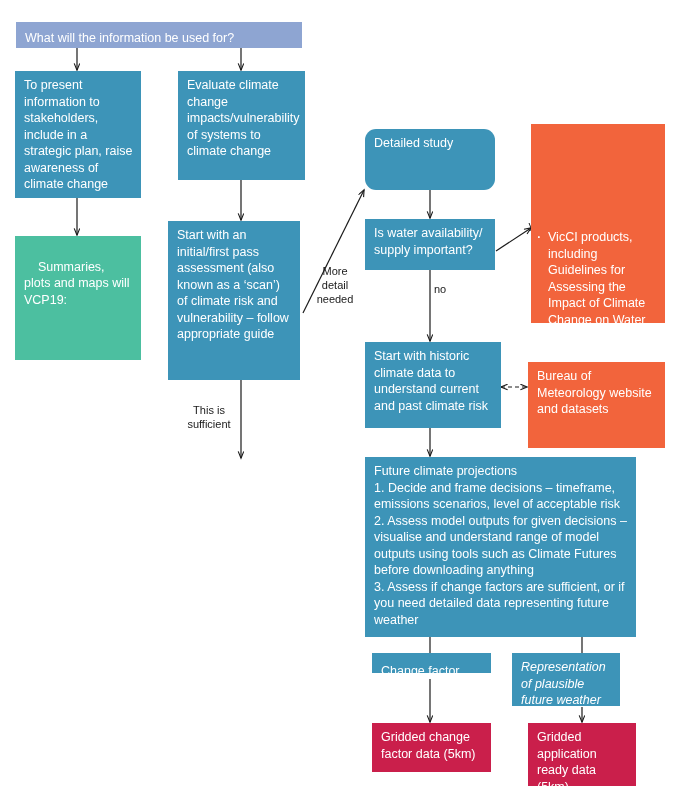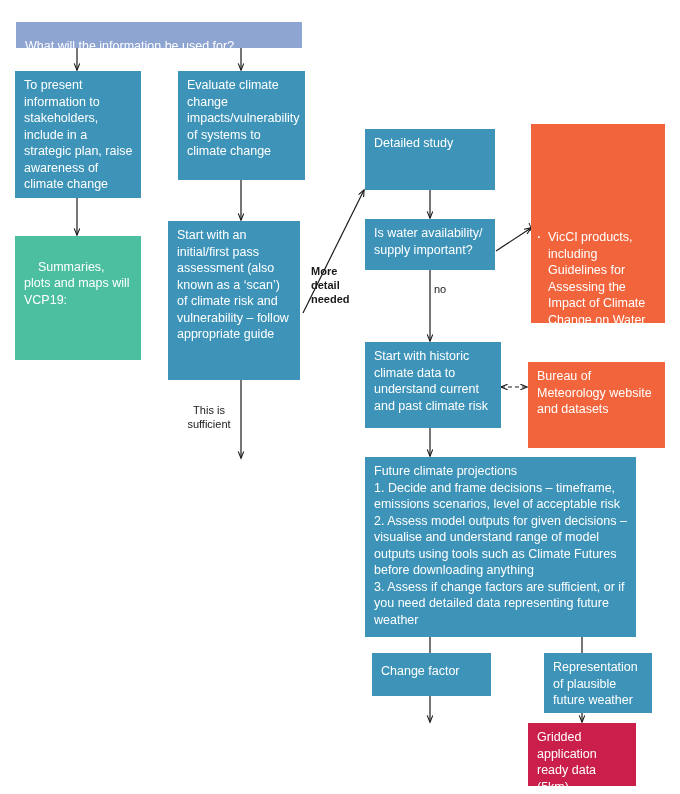--- a/index.html
+++ b/index.html
@@ -113,21 +113,21 @@
       <line x1="430" y1="637" x2="430" y2="653"></line>
 
       <line x1="582" y1="637" x2="582" y2="653"></line>
 
       <line x1="430" y1="679" x2="430" y2="722" marker-end="url(#arrowhead)"></line>
 
       <line x1="582" y1="707" x2="582" y2="722" marker-end="url(#arrowhead)"></line>
     </g>
   </svg>
 
-  <div class="node n-header" style="left:16px; top:22px; width:286px; height:26px; padding-top:16px;">What will the information be used for?</div>
+  <div class="node n-header" style="left:16px; top:22px; width:286px; height:26px; padding-top:8px;">What will the information be used for?</div>
 
   <div class="node n-blue" style="left:15px; top:71px; width:126px; height:127px;">To present information to stakeholders, include in a strategic plan, raise awareness of climate change</div>
 
   <div class="node n-green" style="left:15px; top:236px; width:126px; height:124px;">
     <span>Summaries, plots and maps will VCP19:</span>
     <div class="bullets" style="position:static; margin-top:1px;">
       <ul>
         
         
         
@@ -136,43 +136,44 @@
   </div>
 
   <div class="node n-blue" style="left:178px; top:71px; width:127px; height:109px;">Evaluate climate change impacts/vulnerability of systems to climate change</div>
 
   <div class="node n-blue" style="left:168px; top:221px; width:132px; height:159px;">Start with an initial/first pass assessment (also known as a ‘scan’) of climate risk and vulnerability – follow appropriate guide</div>
 
   <div class="lbl" style="left:181px; top:404px; width:56px;">This is
 sufficient</div>
 
 
-  <div class="lbl" style="left:311px; top:265px; width:48px; text-align:left;font-weight:bold;">More
+  <div class="lbl" style="left:311px; top:265px; width:48px; text-align:center;">More
 detail
 needed</div>
 
-  <div class="node n-blue" style="left:365px; top:129px; width:130px; height:61px;">Detailed study</div>
+  <div class="node n-blue" style="left:365px; top:129px; width:130px; height:61px;border-radius:11px;">Detailed study</div>
 
   <div class="node n-blue" style="left:365px; top:219px; width:130px; height:51px;">Is water availability/ supply important?</div>
 
   <div class="lbl" style="left:497px; top:219px; width:24px;margin-left:28px;">yes</div>
 
   <div class="lbl" style="left:434px; top:283px; width:20px; text-align:left;">no</div>
 
   <div class="node n-blue" style="left:365px; top:342px; width:136px; height:86px;">Start with historic climate data to understand current and past climate risk</div>
 
   <div class="node n-blue" style="left:365px; top:457px; width:271px; height:180px;">Future climate projections
 1. Decide and frame decisions – timeframe, emissions scenarios, level of acceptable risk
 2. Assess model outputs for given decisions – visualise and understand range of model outputs using tools such as Climate Futures before downloading anything
 3. Assess if change factors are sufficient, or if you need detailed data representing future weather</div>
 
-  <div class="node n-blue" style="left:372px; top:653px; width:119px; height:43px; padding-top:10px;">Change factor</div>
+  <div class="node n-blue" style="left:372px; top:653px; width:119px; height:20px; padding-top:10px;">Change factor</div>
 
-  <div class="node n-blue" style="left:544px; top:653px; width:108px; height:60px;">Representation of plausible future weather</div>
+  <div class="node n-blue" style="left:512px; top:653px; width:108px; height:53px;font-style:italic;">Representation of plausible future weather</div>
 
+  <div class="node n-pink" style="left:372px; top:723px; width:119px; height:49px;">Gridded change factor data (5km)</div>
 
   <div class="node n-pink" style="left:528px; top:723px; width:108px; height:63px;">Gridded application ready data (5km)</div>
 
   <div class="node n-orange" style="left:531px; top:124px; width:134px; height:199px; padding-left:6px;">
     <div class="bullets" style="position:static;">
       <ul style="padding-left:11px;">
         <li>VicCI products, including Guidelines for Assessing the Impact of Climate Change on Water Supplies in Victoria</li>
         
         
       </ul>

